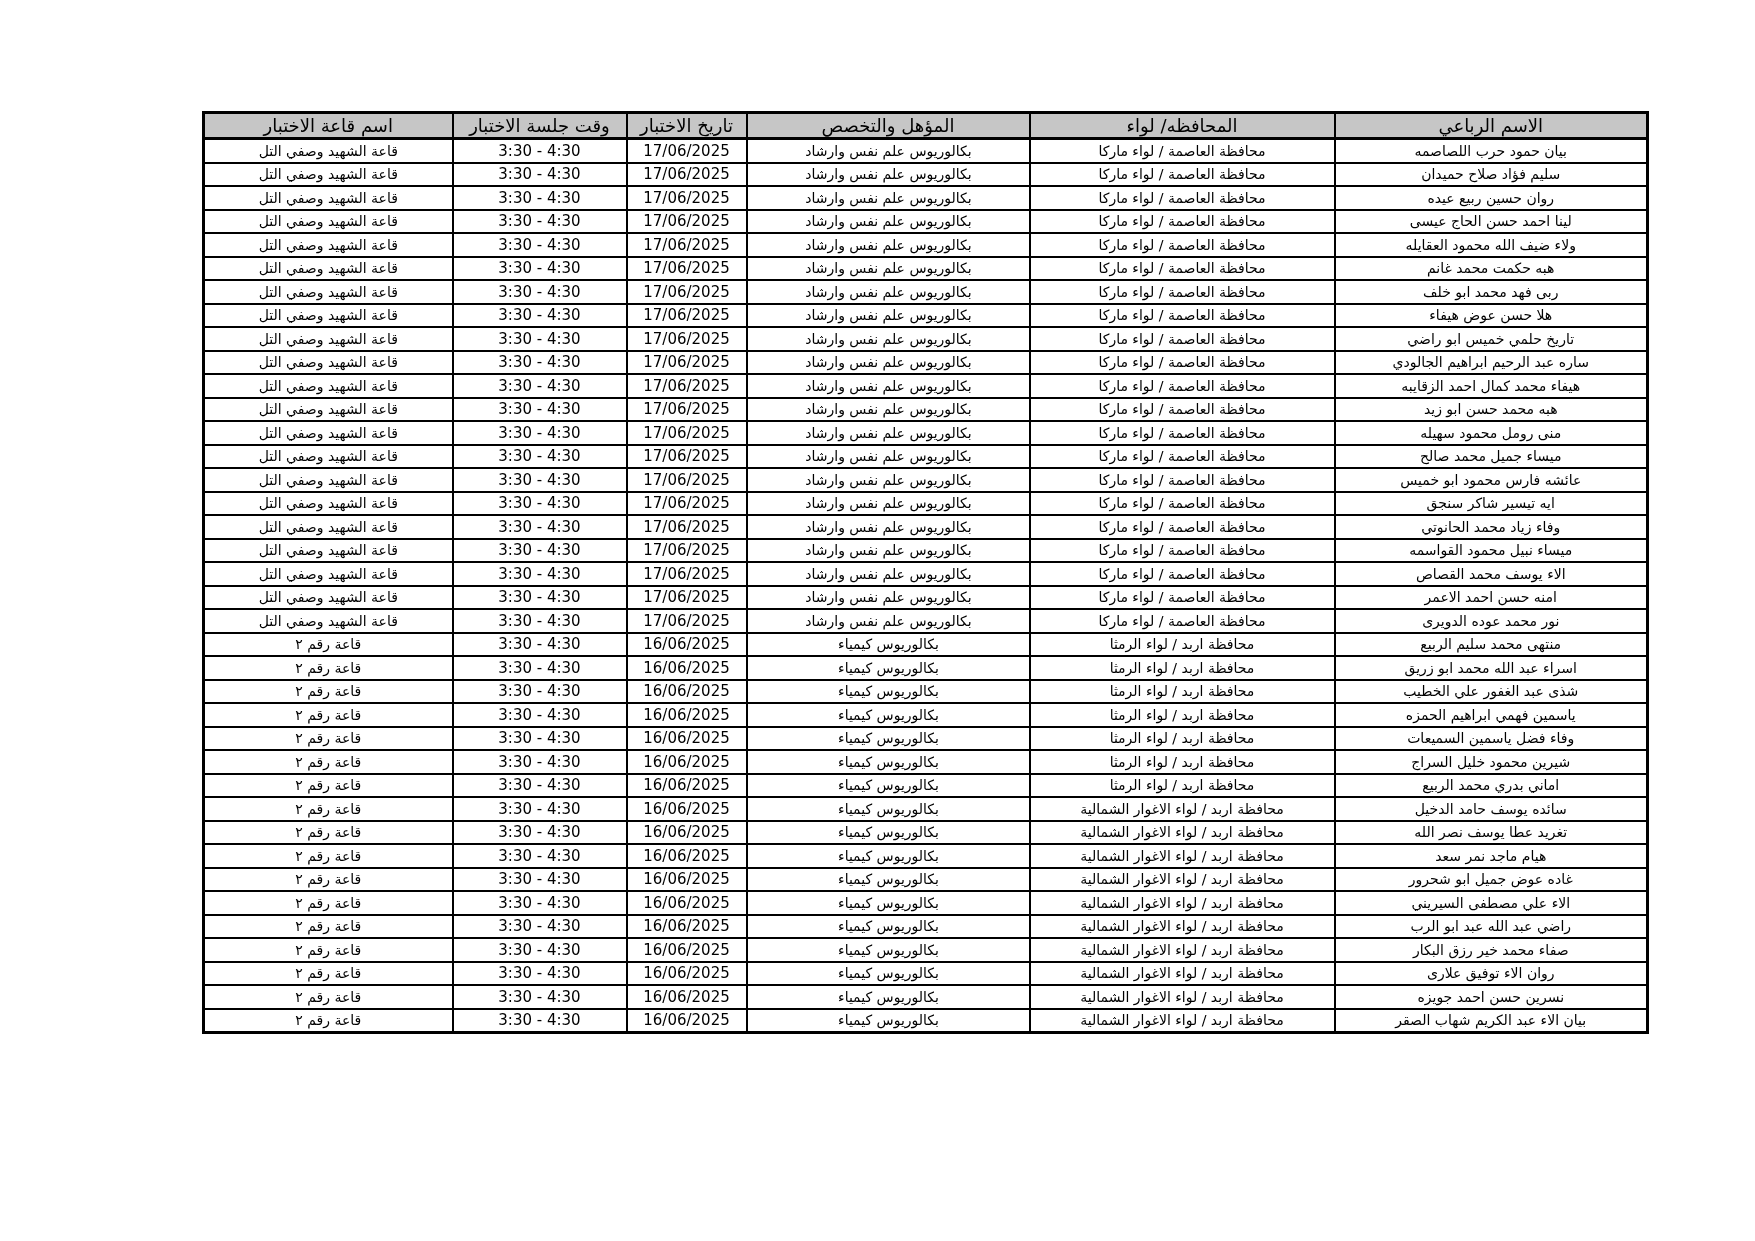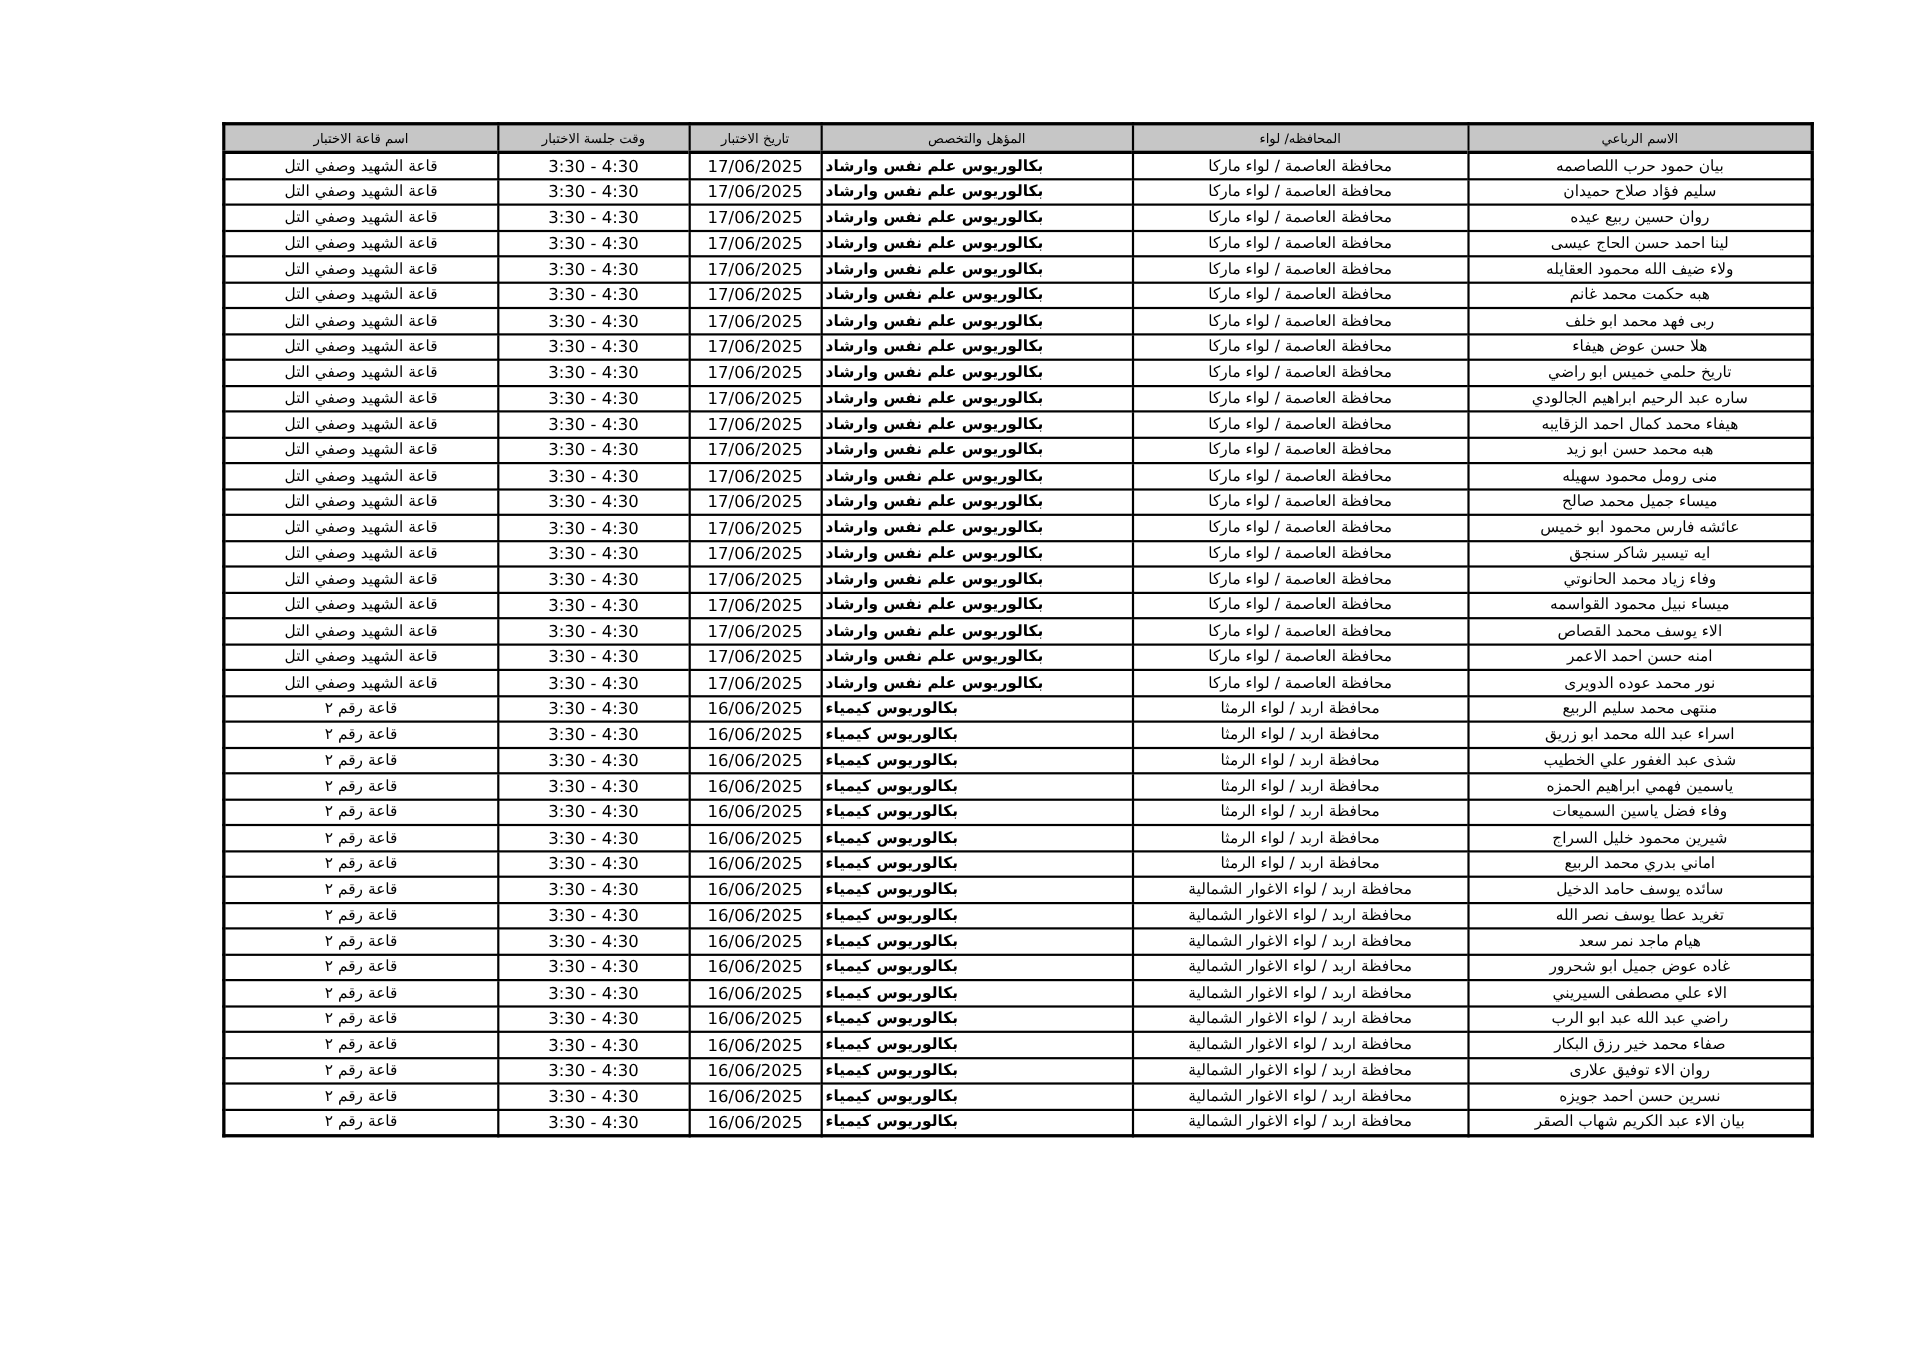--- a/index.html
+++ b/index.html
@@ -24,41 +24,40 @@
     direction: rtl;
     table-layout: fixed;
     border: 3px solid #000000;
   }
   table.schedule th {
     background: #c6c6c6;
     border: 2px solid #000000;
     border-bottom: 3px solid #000000;
     height: 23px;
     padding: 0 2px;
-    font-size: 12px;
+    font-size: 18px;
     font-weight: normal;
     color: #000000;
     text-align: center;
     white-space: nowrap;
     overflow: hidden;
   }
   table.schedule td {
     border: 2px solid #000000;
     height: 21.5px;
     padding: 0 3px;
     font-size: 14px;
     color: #000000;
     text-align: center;
     white-space: nowrap;
     overflow: hidden;
   }
   table.schedule td.col-qualification {
-    text-align: left;
+    text-align: center;
     padding-right: 2px;
-    font-weight: bold;
   }
   table.schedule td.col-date,
   table.schedule td.col-time {
     direction: ltr;
     font-size: 15px;
     font-family: "DejaVu Sans", sans-serif;
   }
 </style>
 </head>
 <body>
@@ -278,21 +277,21 @@
         </tr>
         <tr>
           <td class="col-name">ياسمين فهمي ابراهيم الحمزه</td>
           <td class="col-governorate">محافظة اربد / لواء الرمثا</td>
           <td class="col-qualification">بكالوريوس كيمياء</td>
           <td class="col-date">16/06/2025</td>
           <td class="col-time">3:30 - 4:30</td>
           <td class="col-hall">قاعة رقم ٢</td>
         </tr>
         <tr>
-          <td class="col-name">وفاء فضل ياسين السميعات</td>
+          <td class="col-name">وفاء فضل ياسمين السميعات</td>
           <td class="col-governorate">محافظة اربد / لواء الرمثا</td>
           <td class="col-qualification">بكالوريوس كيمياء</td>
           <td class="col-date">16/06/2025</td>
           <td class="col-time">3:30 - 4:30</td>
           <td class="col-hall">قاعة رقم ٢</td>
         </tr>
         <tr>
           <td class="col-name">شيرين محمود خليل السراج</td>
           <td class="col-governorate">محافظة اربد / لواء الرمثا</td>
           <td class="col-qualification">بكالوريوس كيمياء</td>

